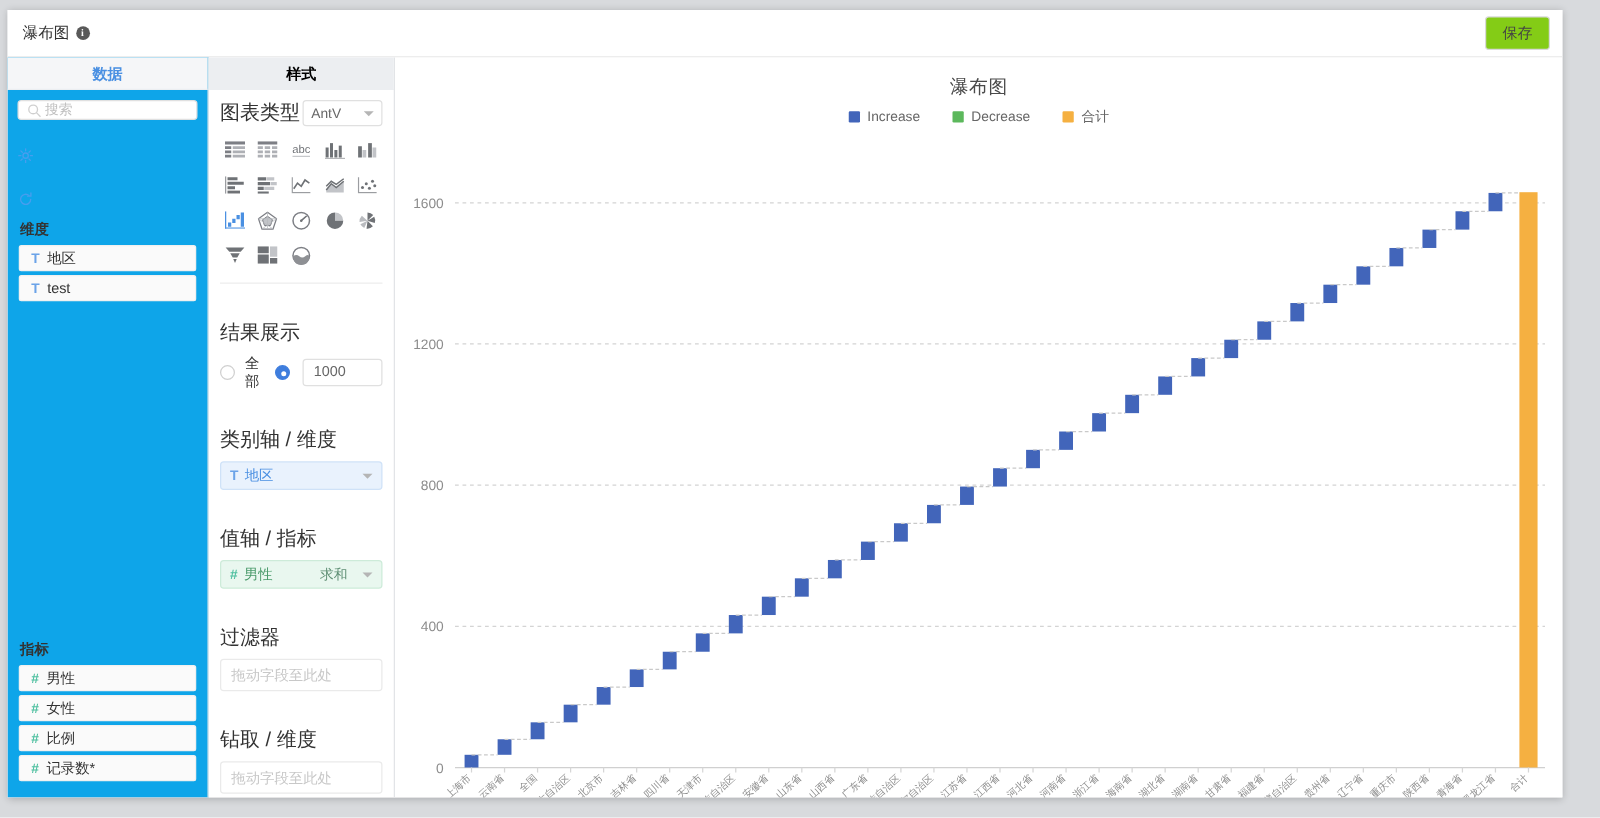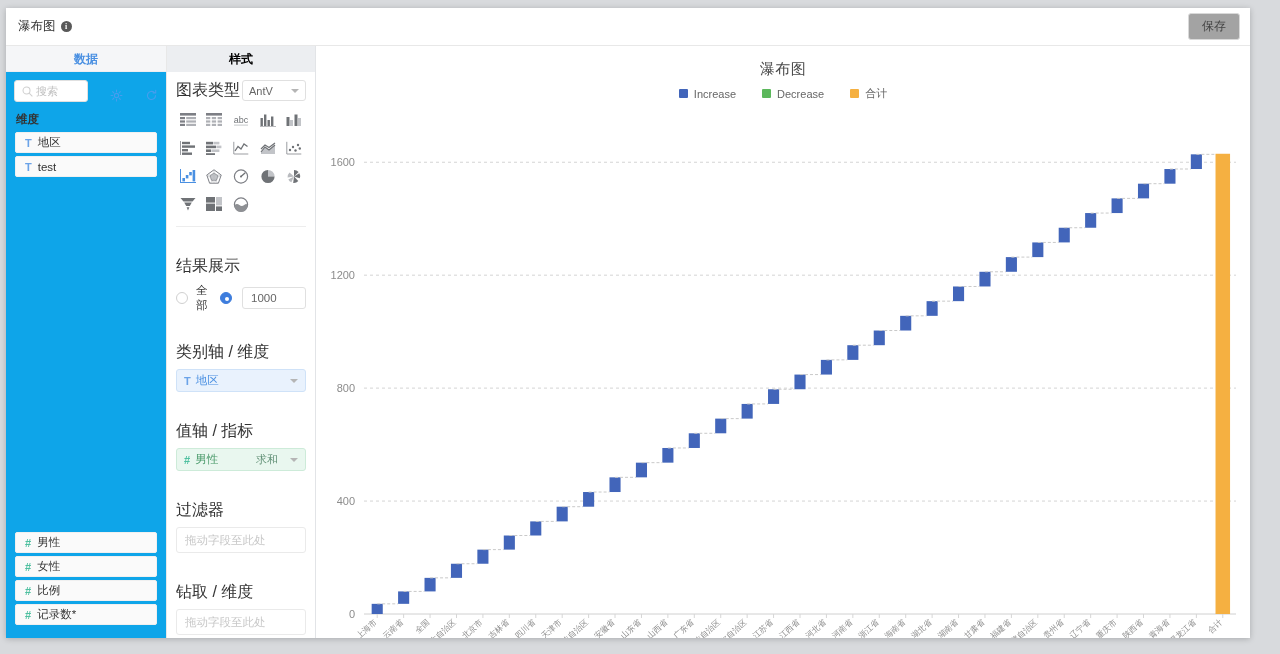--- a/index.html
+++ b/index.html
@@ -29,43 +29,44 @@
   }
   .topbar-title { font-size:12.5px; color:#333; }
   .info-icon {
     display:inline-block; width:11px; height:11px; border-radius:50%;
     background:#595959; color:#fff; font-size:8px; line-height:11px;
     text-align:center; margin-left:5px; vertical-align:1px;
     font-family:"Liberation Serif",serif; font-weight:bold;
   }
   .topbar-spacer { flex:1; }
   .save-btn {
-    border:1px solid #d9d9d9; background:#a3a3a3; border-radius:3px;
+    border:1px solid #d9d9d9; background:#84cc16; border-radius:3px;
     font-size:12px; color:#444; padding:4px 13px; cursor:pointer;
     font-family:inherit;
   }
   
   .body { flex:1; display:flex; min-height:0; }
 
   
   .data-panel {
     width:161px; flex:0 0 161px;
     border-right:1px solid #e8e8e8;
     display:flex; flex-direction:column;
     background:#0ea5e9;
   }
   .panel-tab {
     height:26px; line-height:26px; text-align:center;
     font-size:12px; color:#4a90e2; font-weight:bold;
     background:#f5f6f8; border-bottom:1px solid #eceef1;
   }
   .panel-tab.style-tab { color:#000000; background:#eceef1; }
   .search-row {
-    display:flex; align-items:flex-end; gap:22px;
+    display:flex; align-items:flex-start; gap:22px;
     padding:8px 8px 6px 8px;
+    flex-direction:column;
   }
   .search-box {
     flex:1; height:22px; border:1px solid #e0e0e0; border-radius:3px;
     display:flex; align-items:center; padding:0 6px; background:#fff;
   }
   .search-box input {
     border:0; outline:0; font-size:11px; width:100%;
     font-family:inherit; color:#333; background:transparent;
   }
   .search-box input::placeholder { color:#bfbfbf; }
@@ -209,20 +210,21 @@
         <div class="field">
           <span class="ftype t">T</span>
           <span>地区</span>
         </div>
         <div class="field">
           <span class="ftype t">T</span>
           <span>test</span>
         </div>
       </div>
 
+      <div class="sec-title">指标</div>
       <div class="field-list idx-zone">
         <div class="field">
           <span class="ftype n">#</span>
           <span>男性</span>
         </div>
         <div class="field">
           <span class="ftype n">#</span>
           <span>女性</span>
         </div>
         <div class="field">

